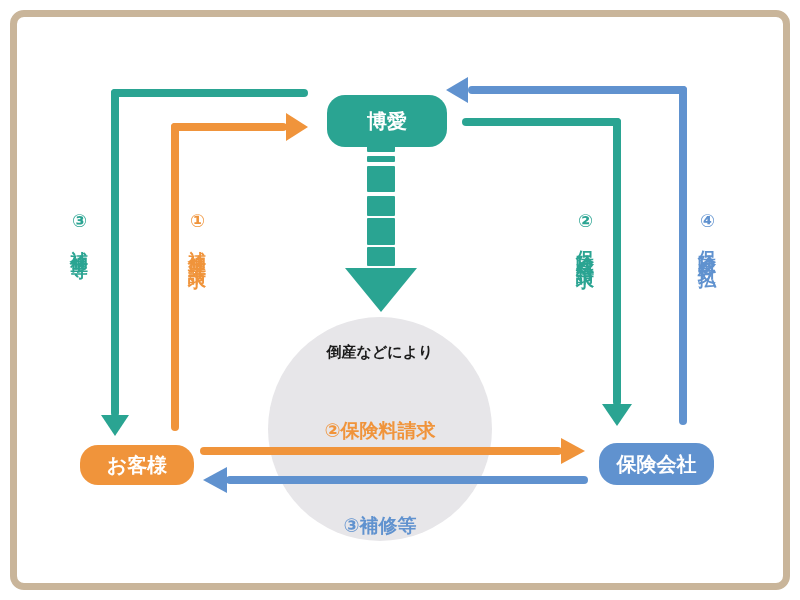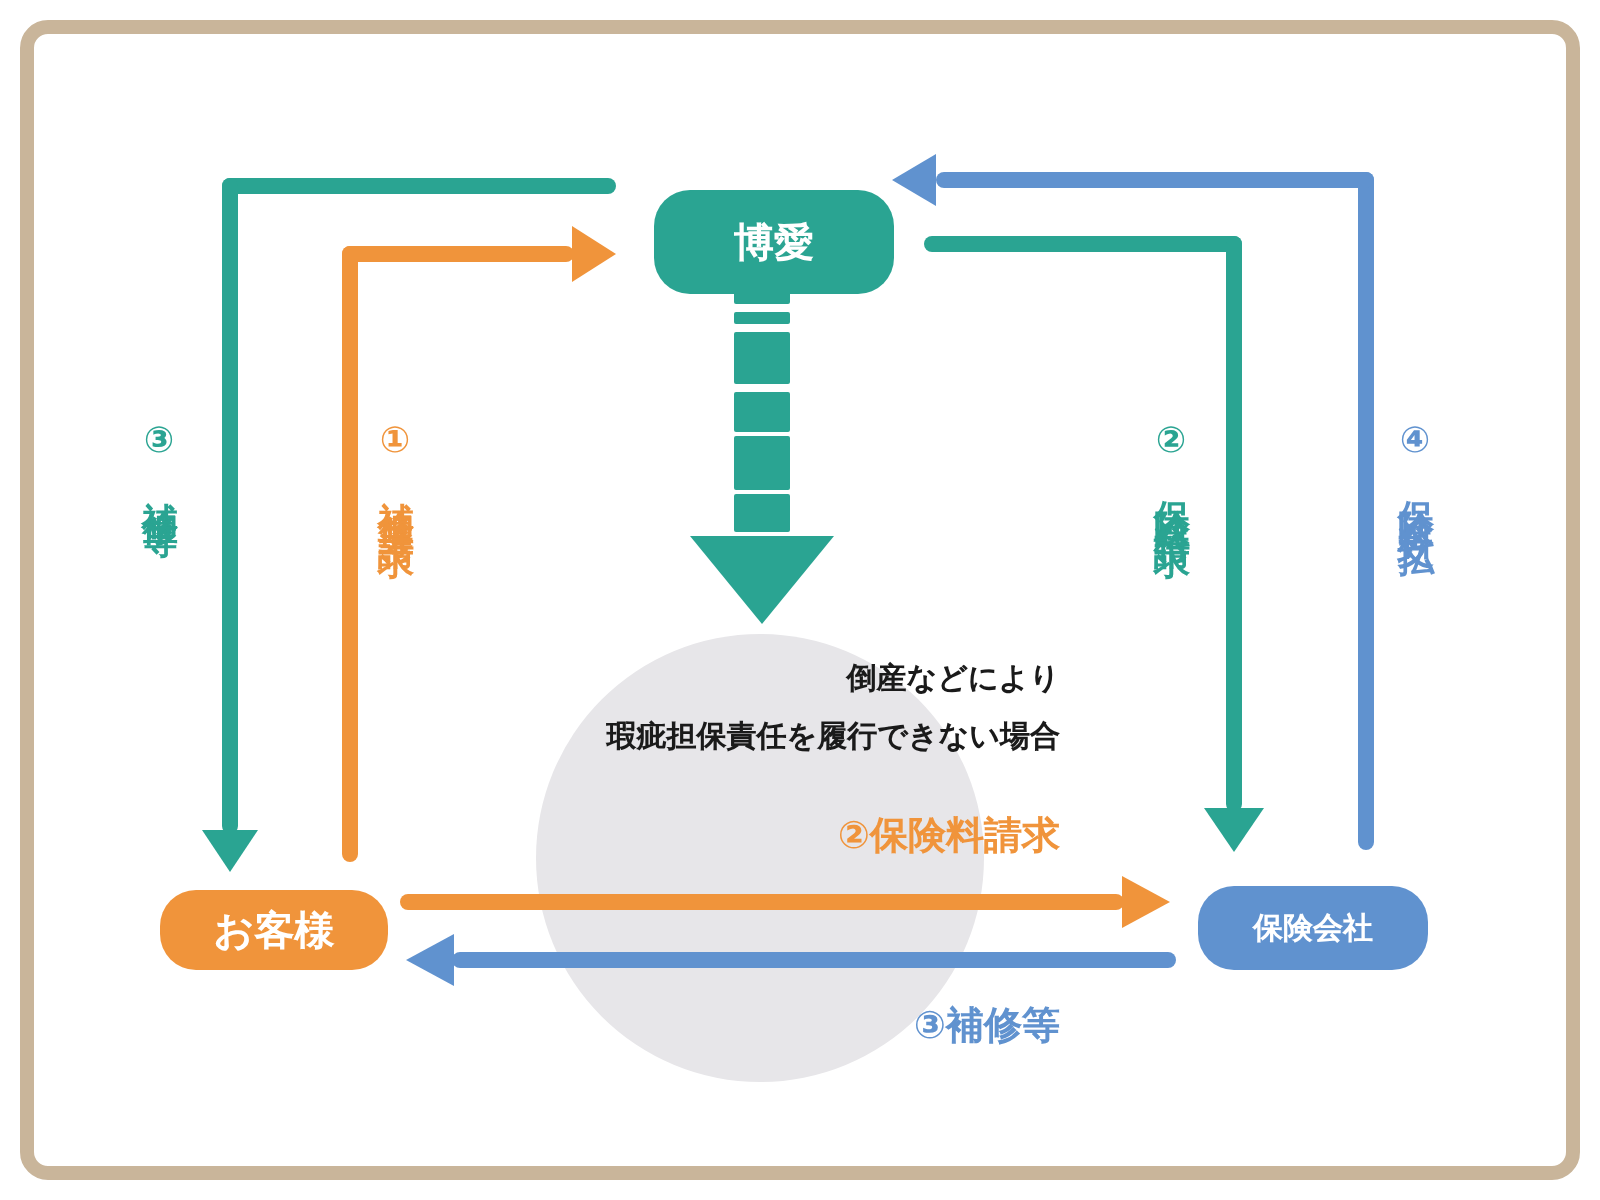--- a/index.html
+++ b/index.html
@@ -10,21 +10,21 @@
   .frame{
     position:absolute;left:10px;top:10px;right:10px;bottom:10px;
     border:7px solid var(--frame,#c9b59a);border-radius:14px;
   }
   .node{
     position:absolute;display:flex;align-items:center;justify-content:center;
     color:#ffffff;font-weight:bold;font-size:20px;border-radius:18px;z-index:5;
   }
   #node-hakuai{left:327px;top:95px;width:120px;height:52px;background:var(--teal,#2aa492);}
   #node-customer{left:80px;top:445px;width:114px;height:40px;background:var(--orange,#f0943b);align-items:center;}
-  #node-insurer{left:599px;top:443px;width:115px;height:42px;background:var(--blue,#6092cf);font-size:15px;border-radius:18px;}
+  #node-insurer{left:599px;top:443px;width:115px;height:42px;background:var(--blue,#6092cf);font-size:20px;border-radius:18px;}
   .seg{position:absolute;border-radius:4px;z-index:3;}
   .seg.teal{background:var(--teal,#2aa492);}
   .seg.orange{background:var(--orange,#f0943b);}
   .seg.blue{background:var(--blue,#6092cf);}
   .tri{position:absolute;width:0;height:0;z-index:3;}
   
   #f3-h{left:111px;top:89px;width:197px;height:8px;}
   #f3-v{left:111px;top:89px;width:8px;height:328px;}
   #f3-a{left:101px;top:415px;border-left:14px solid transparent;border-right:14px solid transparent;border-top:21px solid var(--teal,#2aa492);}
   
@@ -59,21 +59,21 @@
     background:var(--circle_bg,#e7e6e9);z-index:1;
   }
   .vlabel{
     position:absolute;top:210px;writing-mode:vertical-rl;text-orientation:upright;
     font-weight:bold;font-size:18px;letter-spacing:5px;line-height:1;z-index:4;white-space:nowrap;
   }
   #lab-f3{left:70px;color:var(--teal,#2aa492);}
   #lab-f1{left:188px;color:var(--orange,#f0943b);}
   #lab-f2{left:576px;color:var(--teal,#2aa492);}
   #lab-f4{left:698px;color:var(--blue,#6092cf);}
-  .ctext{position:absolute;left:230px;width:300px;text-align:right;z-index:4;font-weight:bold;}
+  .ctext{position:absolute;left:230px;width:300px;text-align:center;z-index:4;font-weight:bold;margin-top:13px;}
   #cond1{top:330px;font-size:15px;color:var(--ink,#1a1a1a);}
   #cond2{top:359px;font-size:15px;color:var(--ink,#1a1a1a);}
   #direct{top:405px;font-size:19px;color:var(--orange,#f0943b);}
   #pay{top:500px;font-size:19px;color:var(--blue,#6092cf);}
 </style>
 </head>
 <body>
 
 <div id="canvas">
   <div class="frame"></div>
@@ -121,16 +121,15 @@
   <div class="node" id="node-insurer">
     <span>保険会社</span>
   </div>
 
   <div class="vlabel" id="lab-f3">③補修等</div>
   <div class="vlabel" id="lab-f1">①補修等請求</div>
   <div class="vlabel" id="lab-f2">②保険料請求</div>
   <div class="vlabel" id="lab-f4">④保険料支払</div>
 
   <div class="ctext" id="cond1">倒産などにより</div>
-  <div class="ctext" id="cond2">瑕疵担保責任を履行できない場合</div>
   <div class="ctext" id="direct">②保険料請求</div>
   <div class="ctext" id="pay">③補修等</div>
 </div>
 
 </body></html>

